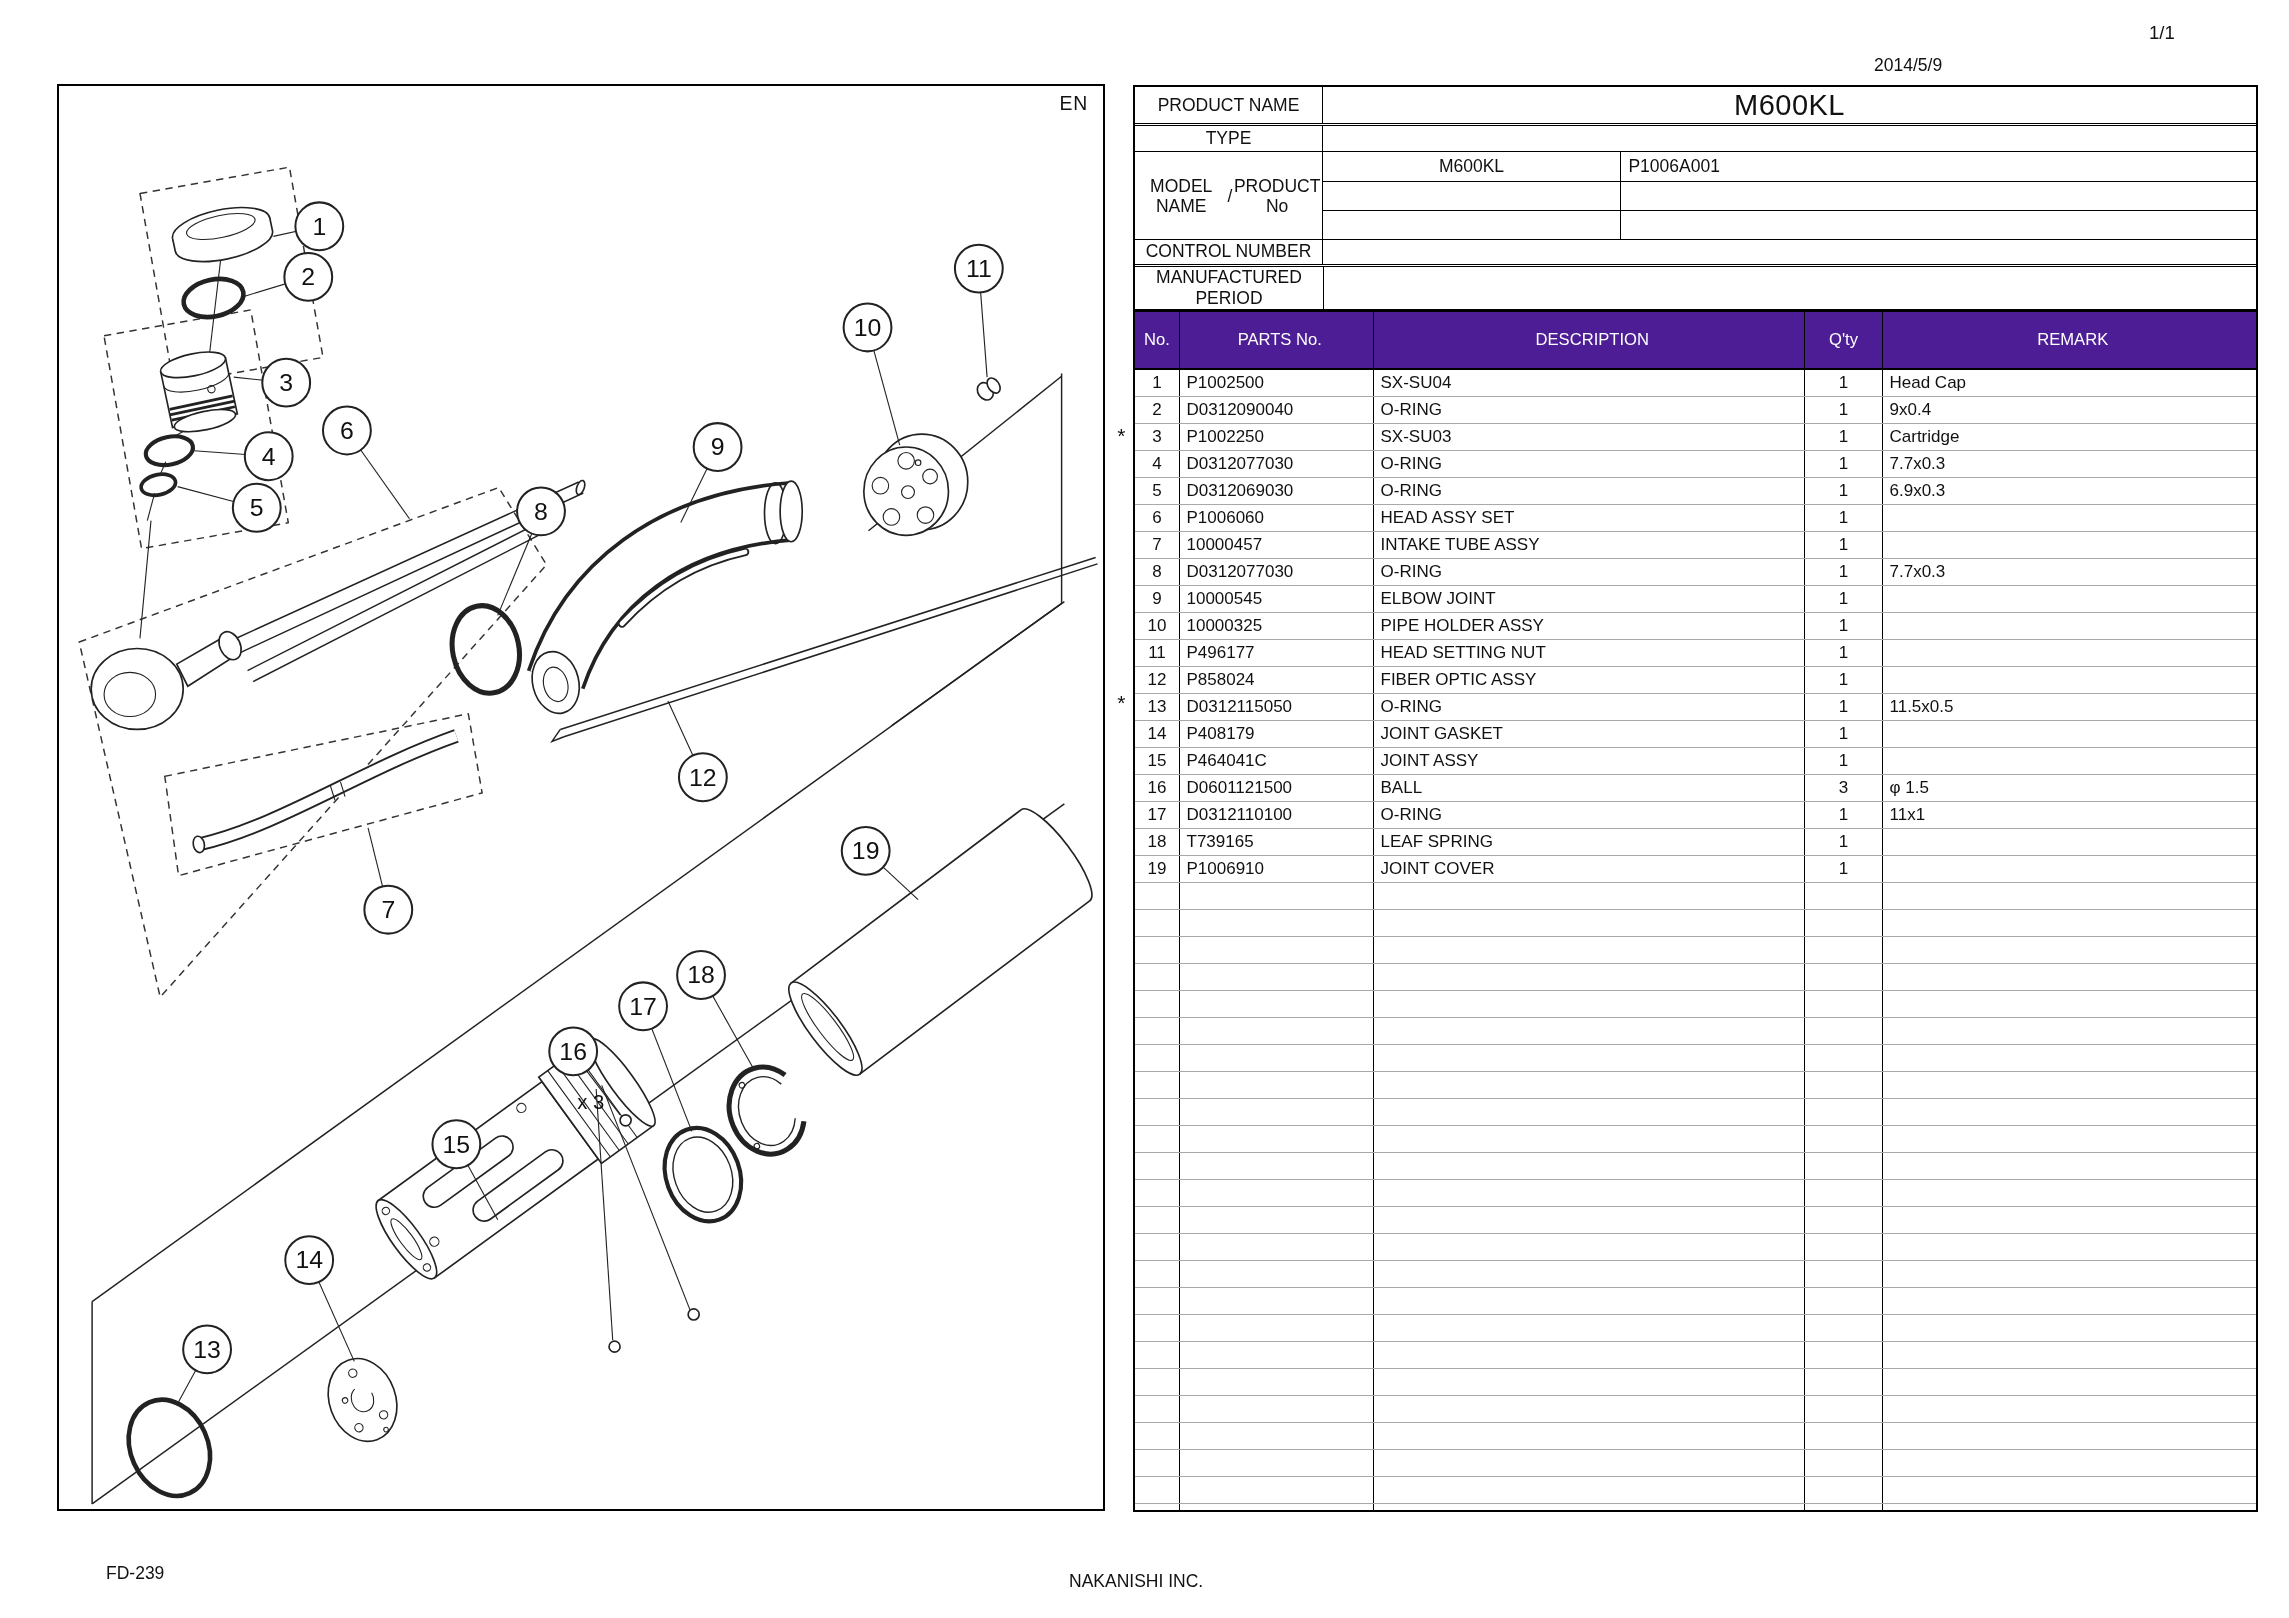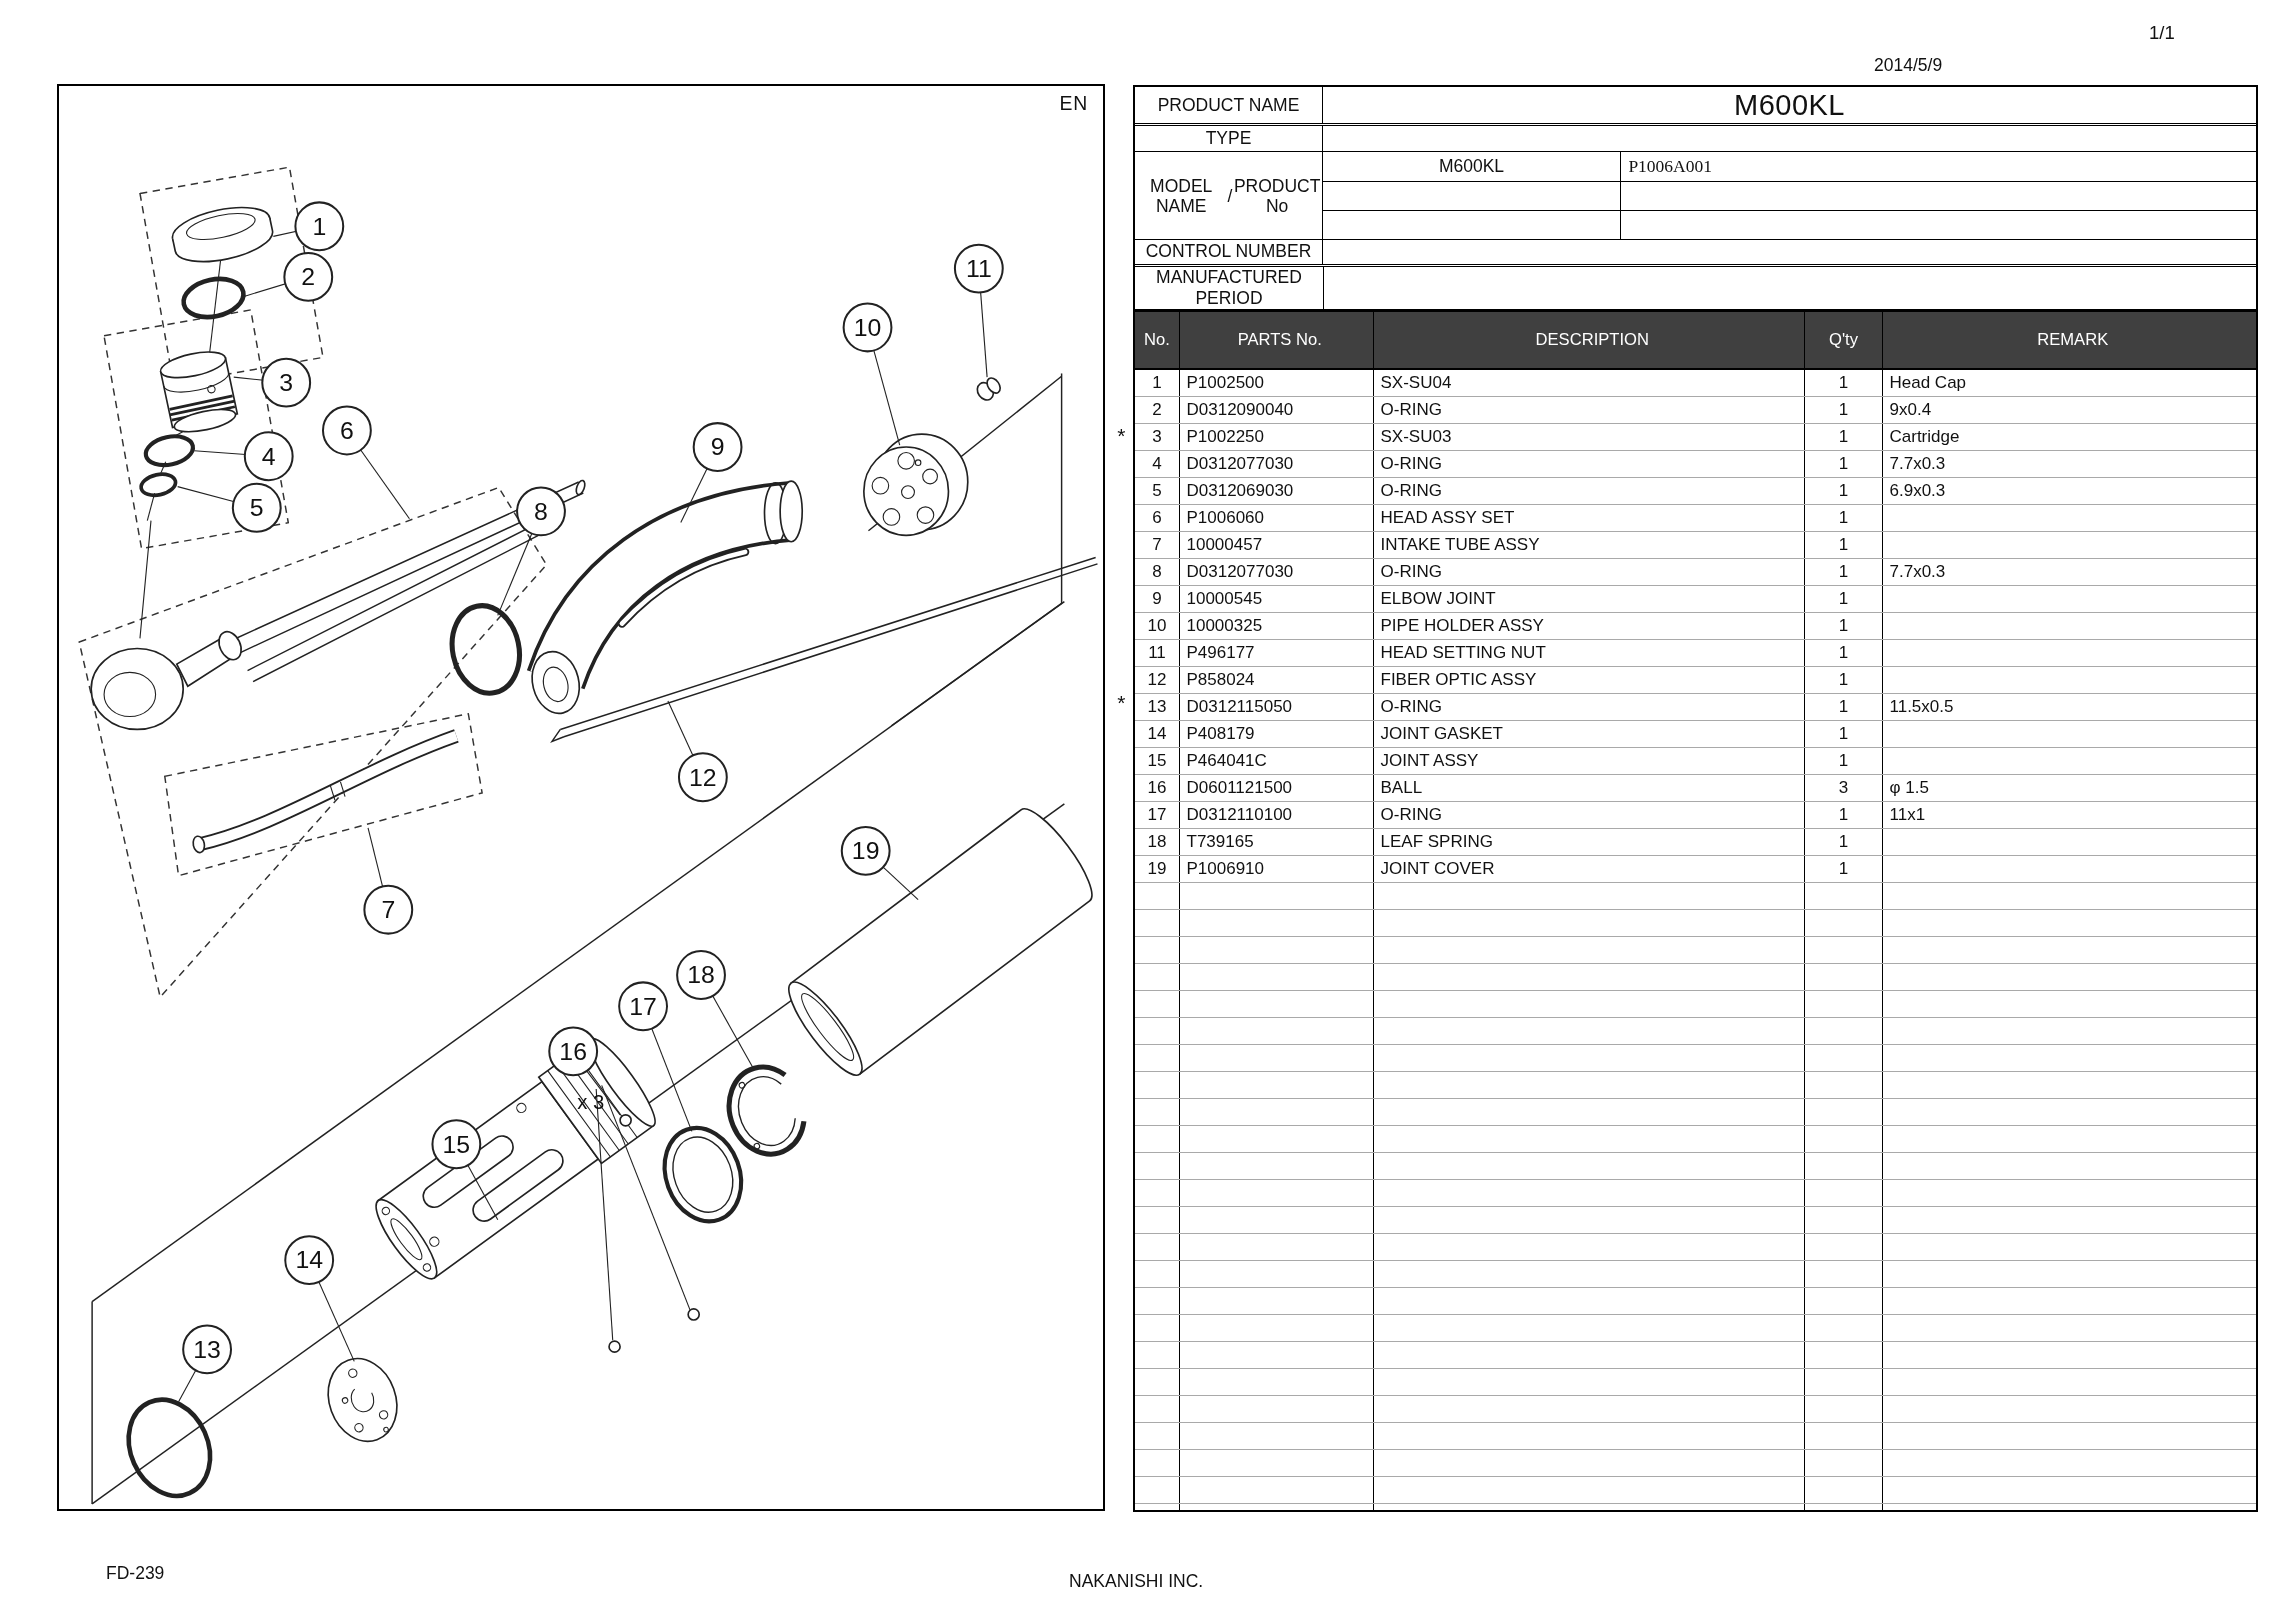--- a/index.html
+++ b/index.html
@@ -34,28 +34,28 @@
   #row-product{height:42px;border-bottom:3.7px double #000;}
   #product-name-value{justify-content:center;font-size:29px;letter-spacing:0.5px;}
   #row-type{height:28px;border-bottom:1.8px solid #000;}
   #row-model{height:93px;}
   #model-label{flex-direction:row;justify-content:center;line-height:20px;}
   #model-rows{flex:1;display:flex;flex-direction:column;}
   .model-row{flex:1;display:flex;box-sizing:border-box;border-bottom:1.8px solid #000;}
   .model-row:last-child{border-bottom:none;}
   .model-name-cell{width:298px;flex:none;border-right:1.8px solid #000;box-sizing:border-box;
                    display:flex;align-items:center;justify-content:center;}
-  .product-no-cell{flex:1;display:flex;align-items:center;padding-left:7.4px;box-sizing:border-box;font-family:Liberation Serif, serif;}
+  .product-no-cell{flex:1;display:flex;align-items:center;padding-left:7.4px;box-sizing:border-box;}
   #row-control{height:30px;border-top:1.8px solid #000;border-bottom:3.7px double #000;}
   #row-control .ival{justify-content:center;}
   #row-mfg{flex:1;}
   
   #parts-table{left:1133px;top:311px;width:1125px;height:1201px;border:2.8px solid #000;border-top-width:1.8px;
                box-sizing:border-box;overflow:hidden;display:flex;flex-direction:column;}
-  #parts-header{height:58px;flex:none;background:#404040;color:#fff;display:flex;
+  #parts-header{height:58px;flex:none;background:#4c1d95;color:#fff;display:flex;
                 border-bottom:2.8px solid #000;box-sizing:border-box;font-size:16.6px;}
   #parts-header .hc{display:flex;align-items:center;justify-content:center;box-sizing:border-box;
                     border-right:1.8px solid #000;}
   #parts-header .hc:last-child{border-right:none;}
   .prow{height:27px;flex:none;display:flex;border-bottom:0.9px solid #a9a9a9;box-sizing:border-box;
         font-size:17px;}
   .pc{box-sizing:border-box;border-right:1.8px solid #000;display:flex;align-items:center;overflow:hidden;}
   .pc:last-child{border-right:none;}
   .col-no{width:45px;flex:none;justify-content:center;}
   .col-parts{width:194px;flex:none;padding-left:6.5px;}

